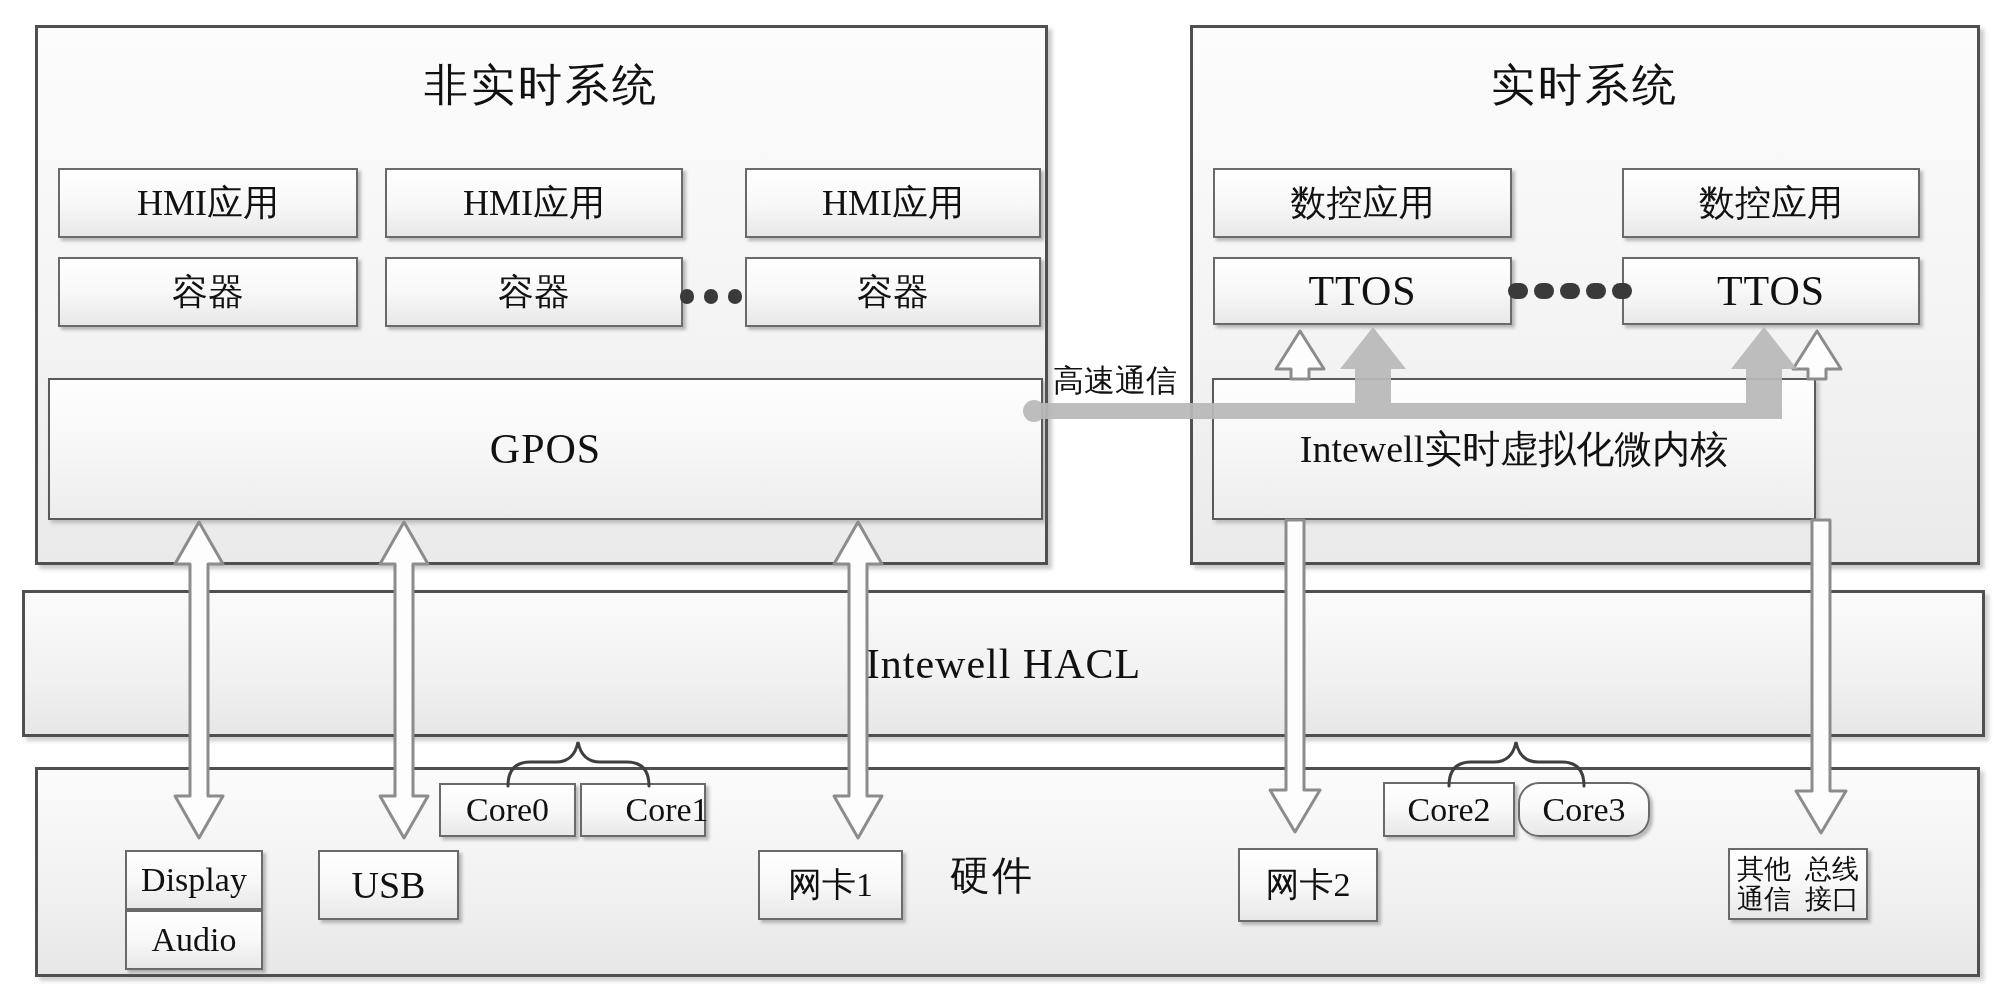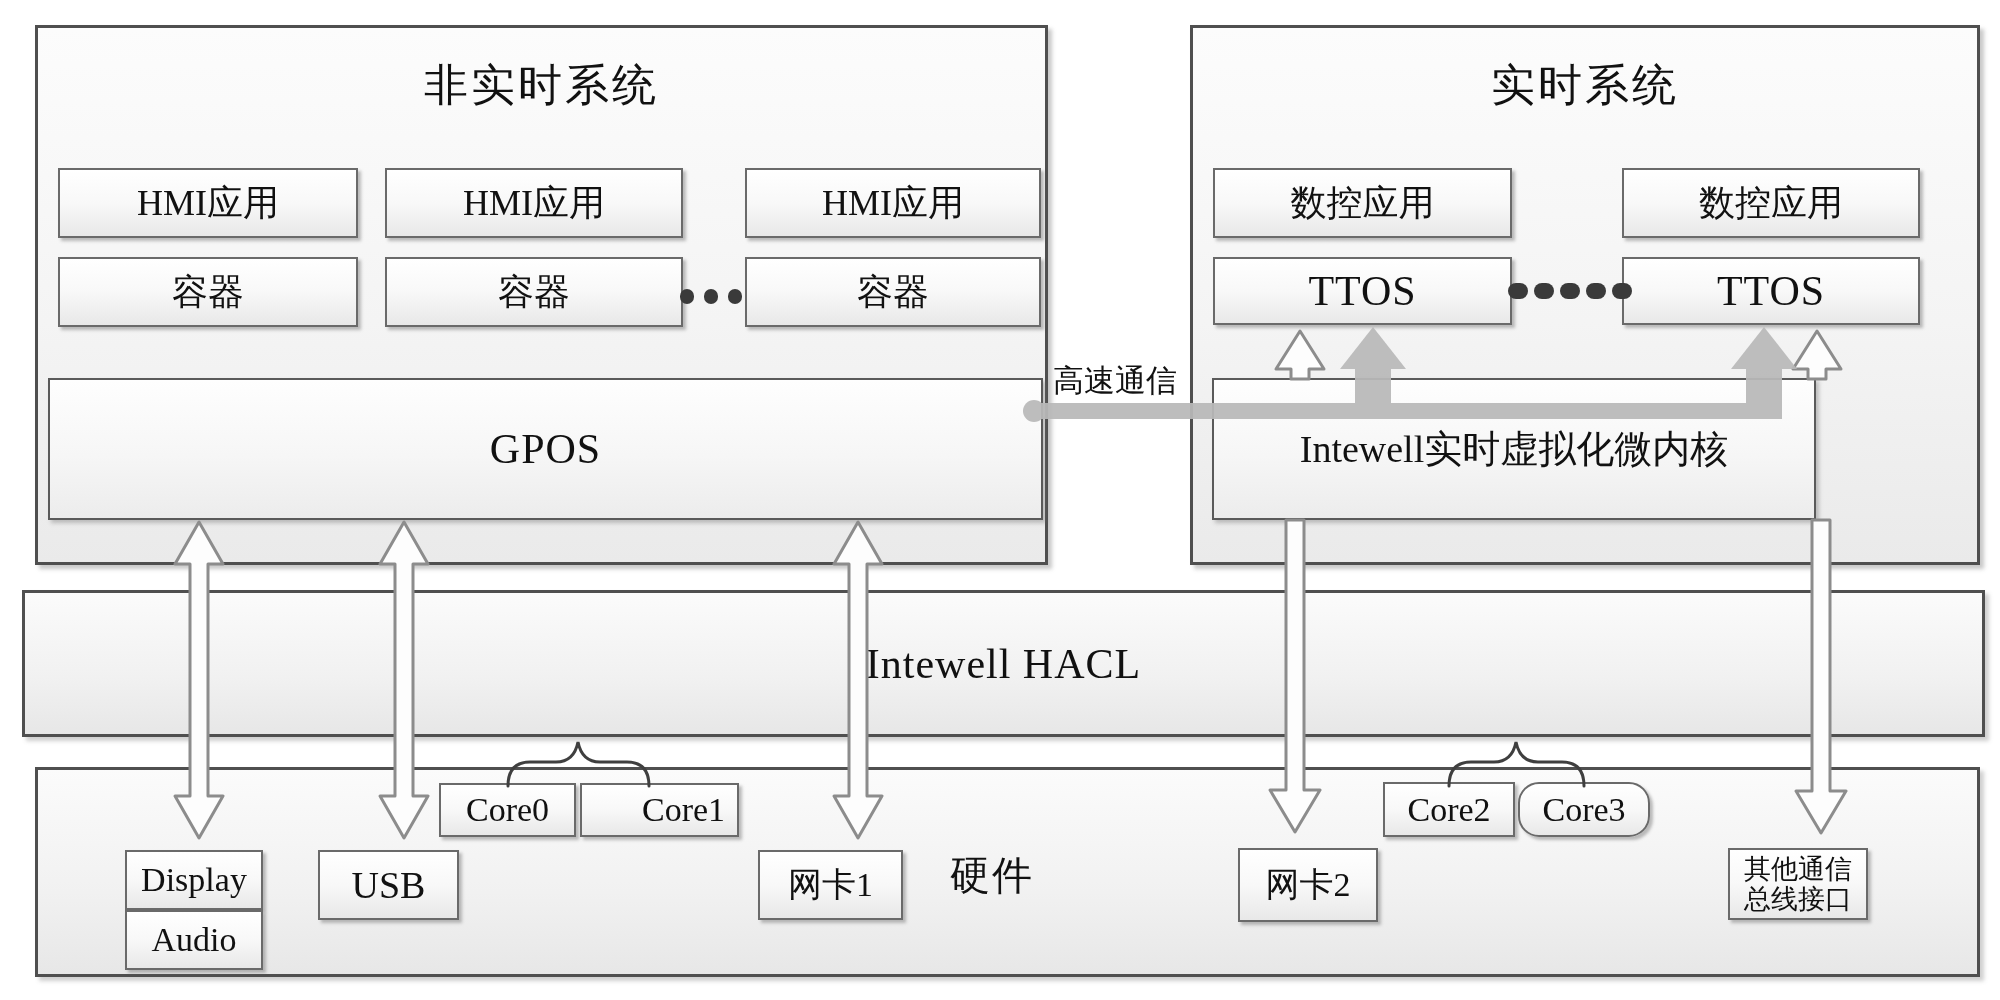--- a/index.html
+++ b/index.html
@@ -37,21 +37,21 @@
     box-sizing:border-box;
     display:flex;align-items:center;justify-content:center;text-align:center;
   }
   .fs36{font-size:36px;}
   .fs42{font-size:42px;letter-spacing:1px;}
   .fs38{font-size:38px;}
   .fs34{font-size:34px;}
   .dash{position:absolute;background:#3a3a3a;border-radius:8px;}
   .label{position:absolute;}
   svg.overlay{position:absolute;left:0;top:0;pointer-events:none;}
-  .twolines{display:flex;flex-direction:column;line-height:1.12;font-size:27px;}
+  .twolines{display:flex;line-height:1.12;font-size:27px;}
 </style>
 </head>
 <body>
 
 <div class="stage">
 
   <div class="panel" style="left:35px;top:25px;width:1013px;height:540px;"></div>
   <div class="panel" style="left:1190px;top:25px;width:790px;height:540px;"></div>
   <div class="band" style="left:22px;top:590px;width:1963px;height:147px;"></div>
   <div class="band" style="left:35px;top:767px;width:1945px;height:210px;"></div>
@@ -88,21 +88,21 @@
   <div class="bigbox fs38" style="left:1212px;top:378px;width:604px;height:142px;">Intewell实时虚拟化微内核</div>
 
   <div class="label fs42" style="left:22px;width:1963px;top:640px;text-align:center;">Intewell HACL</div>
 
   <div class="label" style="left:950px;top:848px;font-size:40px;letter-spacing:2px;">硬件</div>
 
   <div class="ibox fs34" style="left:125px;top:850px;width:138px;height:60px;">Display</div>
   <div class="ibox fs38" style="left:318px;top:850px;width:141px;height:70px;">USB</div>
   <div class="ibox fs34" style="left:125px;top:910px;width:138px;height:60px;">Audio</div>
   <div class="ibox fs34" style="left:439px;top:783px;width:137px;height:54px;">Core0</div>
-  <div class="ibox fs34" style="left:580px;top:783px;width:159px;height:54px;padding-left:48px;">Core1</div>
+  <div class="ibox fs34" style="left:580px;top:783px;width:126px;height:54px;padding-left:48px;">Core1</div>
   <div class="ibox fs34" style="left:758px;top:850px;width:145px;height:70px;">网卡1</div>
   <div class="ibox fs34" style="left:1238px;top:848px;width:140px;height:74px;">网卡2</div>
   <div class="ibox fs34" style="left:1383px;top:782px;width:132px;height:55px;text-align:center;">Core2</div>
   <div class="ibox fs34" style="left:1518px;top:782px;width:132px;height:55px;border-radius:21px;">Core3</div>
   <div class="ibox" style="left:1728px;top:848px;width:140px;height:72px;">
     <div class="twolines">
       <span>其他通信</span>
       <span>总线接口</span>
     </div>
   </div>

